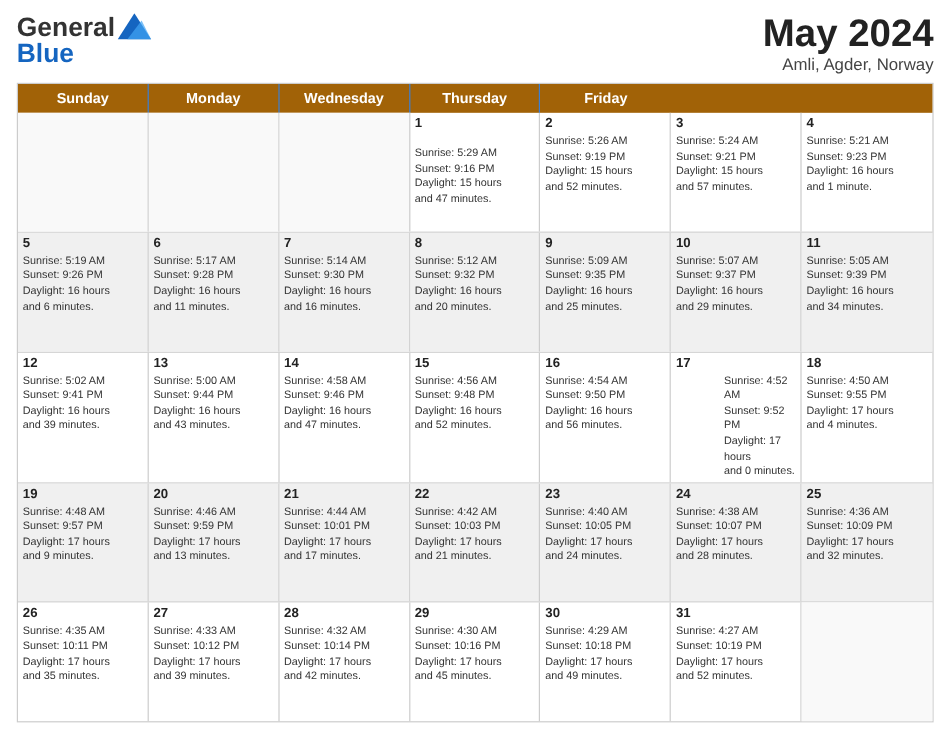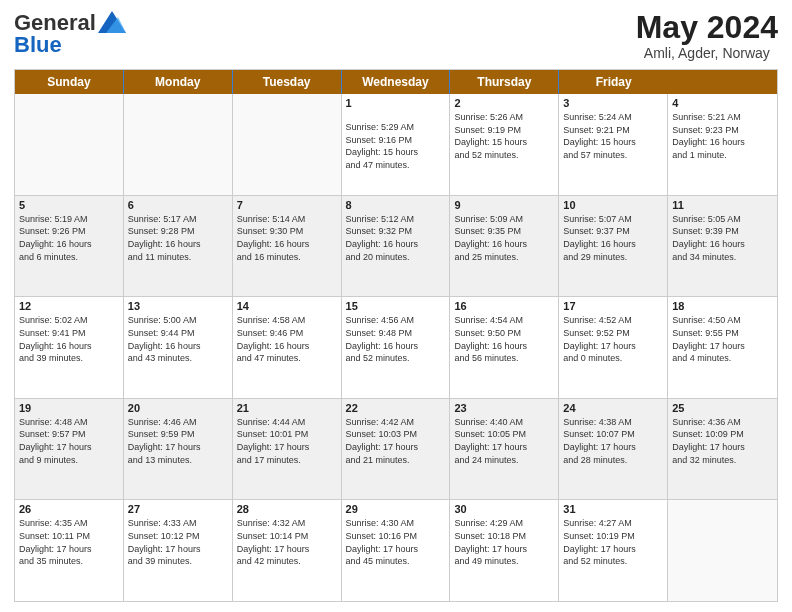--- a/index.html
+++ b/index.html
@@ -34,21 +34,20 @@
     }
     .month-year {
       font-size: 32px;
       font-weight: bold;
       color: #222;
       line-height: 1.1;
     }
     .location {
       font-size: 14px;
       color: #444;
-      text-align: center;
     }
     .calendar {
       flex: 1;
       display: flex;
       flex-direction: column;
       border: 1px solid #ccc;
     }
     .cal-header {
       display: grid;
       grid-template-columns: repeat(7, 1fr);
@@ -119,21 +118,20 @@
     <div class="title-block">
       <div class="month-year">May 2024</div>
       <div class="location">Amli, Agder, Norway</div>
     </div>
   </div>
 
   <div class="calendar">
     <div class="cal-header">
       <div class="cal-header-cell">Sunday</div>
       <div class="cal-header-cell">Monday</div>
-      <div class="cal-header-cell">Tuesday</div>
       <div class="cal-header-cell">Wednesday</div>
       <div class="cal-header-cell">Thursday</div>
       <div class="cal-header-cell">Friday</div>
     </div>
     <div class="cal-body" id="cal-body">
     <div class="cal-row">
           <div class="cal-cell empty"></div>
           <div class="cal-cell empty"></div>
           <div class="cal-cell empty"></div>
           <div class="cal-cell">
@@ -247,21 +245,21 @@
           </div>
           <div class="cal-cell">
             <div class="day-number">16</div>
             <div class="cell-info" style="white-space: pre-line;">Sunrise: 4:54 AM
 Sunset: 9:50 PM
 Daylight: 16 hours
 and 56 minutes.</div>
           </div>
           <div class="cal-cell">
             <div class="day-number">17</div>
-            <div class="cell-info" style="white-space: pre-line;">Sunrise: 4:52 AM
+            <div class="cell-info" style="white-space: pre-line; margin-left: 40px;">Sunrise: 4:52 AM
 Sunset: 9:52 PM
 Daylight: 17 hours
 and 0 minutes.</div>
           </div>
           <div class="cal-cell">
             <div class="day-number">18</div>
             <div class="cell-info" style="white-space: pre-line;">Sunrise: 4:50 AM
 Sunset: 9:55 PM
 Daylight: 17 hours
 and 4 minutes.</div>

